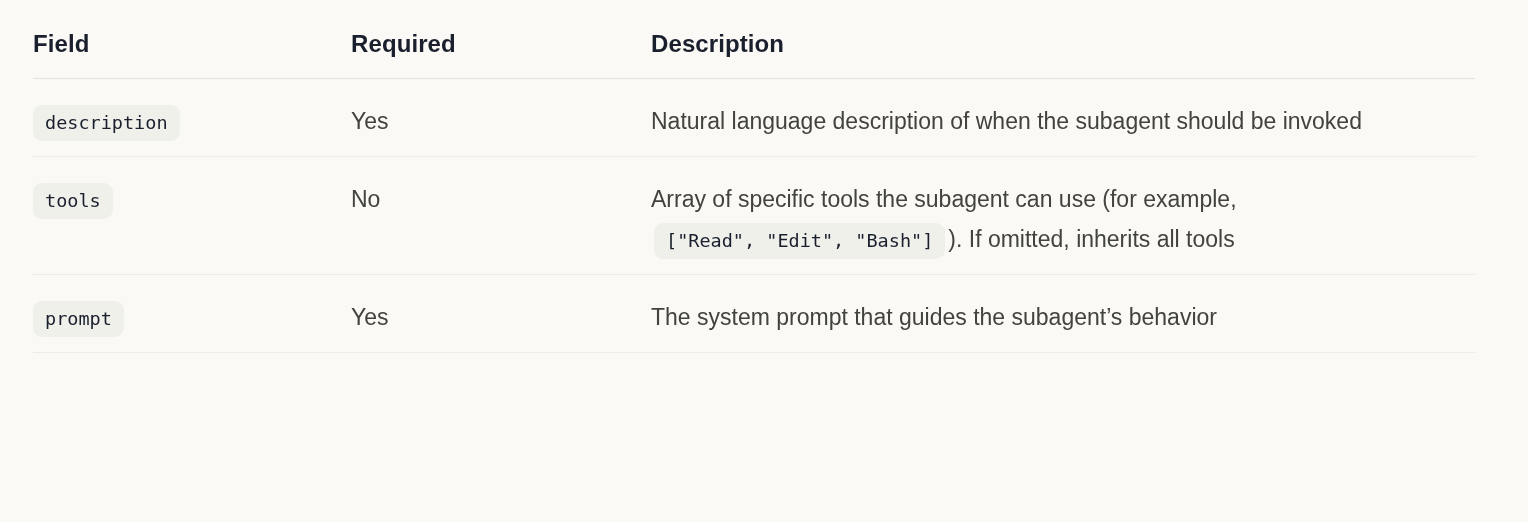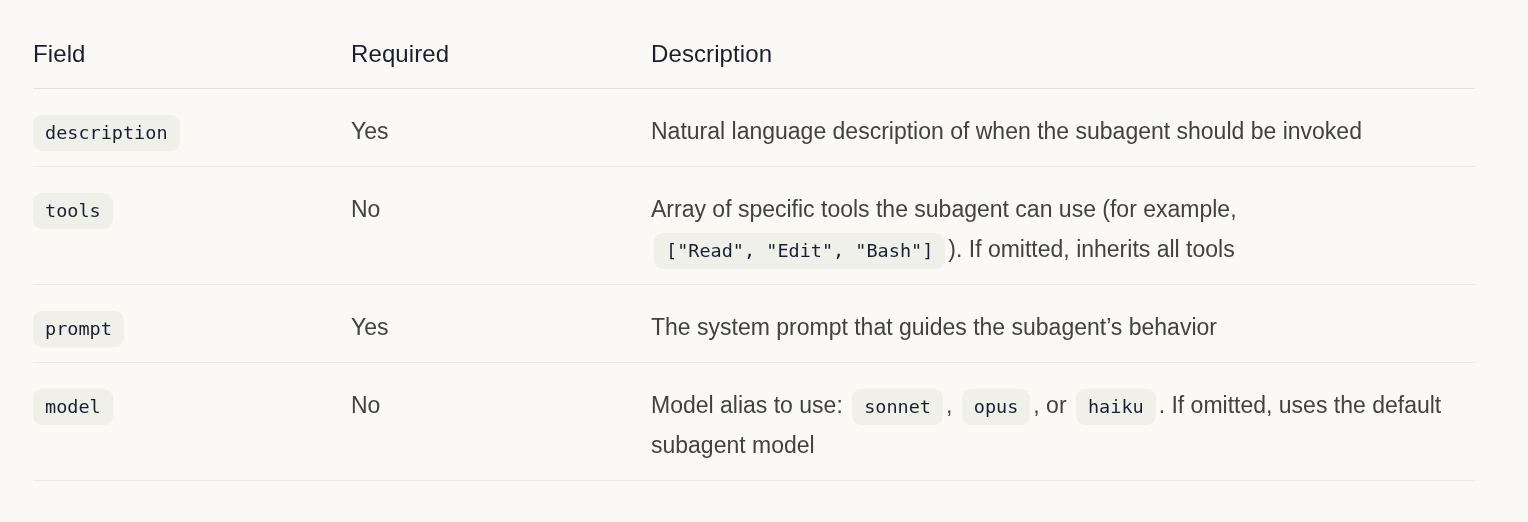--- a/index.html
+++ b/index.html
@@ -21,23 +21,23 @@
     border-collapse: collapse;
     table-layout: fixed;
   }
   col.c-field    { width: 318px; }
   col.c-required { width: 300px; }
   col.c-desc     { width: 824px; }
   th {
     text-align: left;
     vertical-align: top;
     font-size: 24px;
-    font-weight: 400;
+    font-weight: 700;
     color: #1A1F2E;
-    padding: 40px 24px 20px 0;
+    padding: 30px 24px 20px 0;
     border-bottom: 1px solid #E3E2DD;
     letter-spacing: 0.1px;
   }
   td {
     text-align: left;
     vertical-align: top;
     font-size: 23px;
     line-height: 40px;
     color: #42423E;
     padding: 22px 24px 15px 0;
@@ -95,23 +95,16 @@
       </tr>
 
       <tr>
         <td class="field-cell">
           <span class="code-badge">prompt</span>
         </td>
         <td class="required-cell">Yes</td>
         <td class="desc-cell"><span>The system prompt that guides the subagent’s behavior</span></td>
       </tr>
 
-      <tr>
-        <td class="field-cell">
-          <span class="code-badge">model</span>
-        </td>
-        <td class="required-cell">No</td>
-        <td class="desc-cell"><span>Model alias to use: </span><span class="code-badge">sonnet</span><span>, </span><span class="code-badge">opus</span><span>, or </span><span class="code-badge">haiku</span><span>. If omitted, uses the default subagent model</span></td>
-      </tr>
 
     </tbody>
   </table>
 </div>
 
 </body></html>

